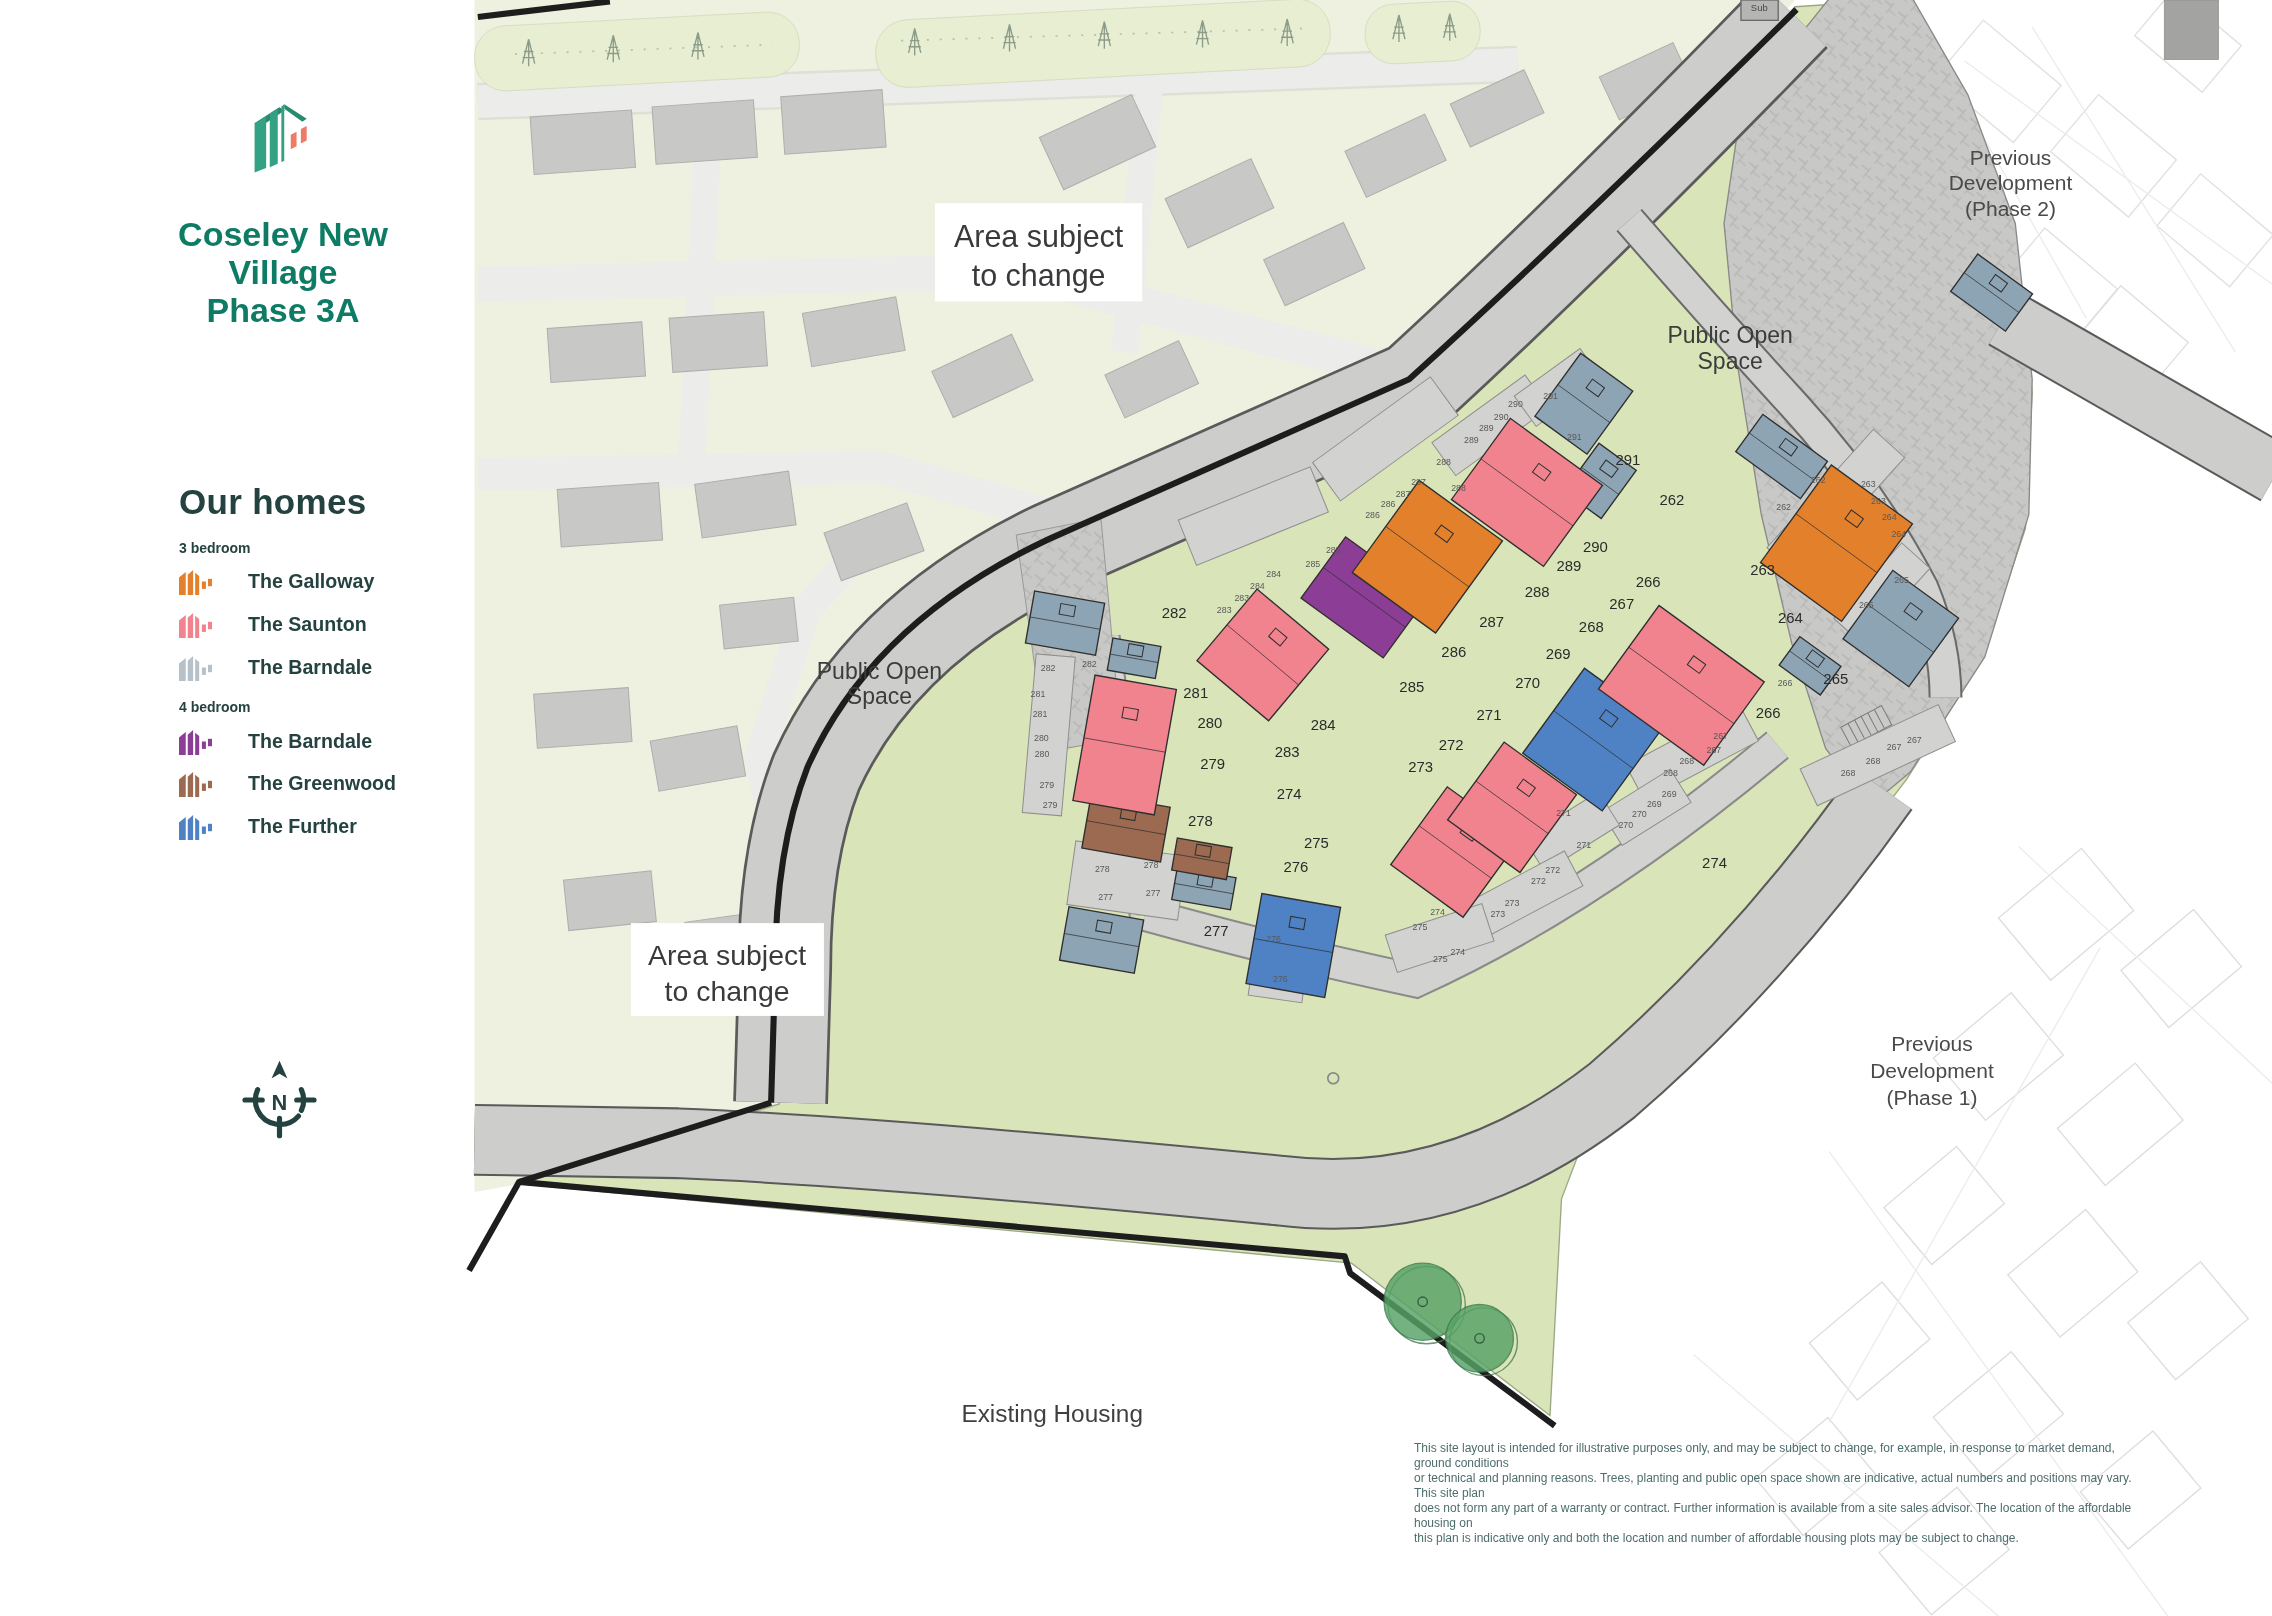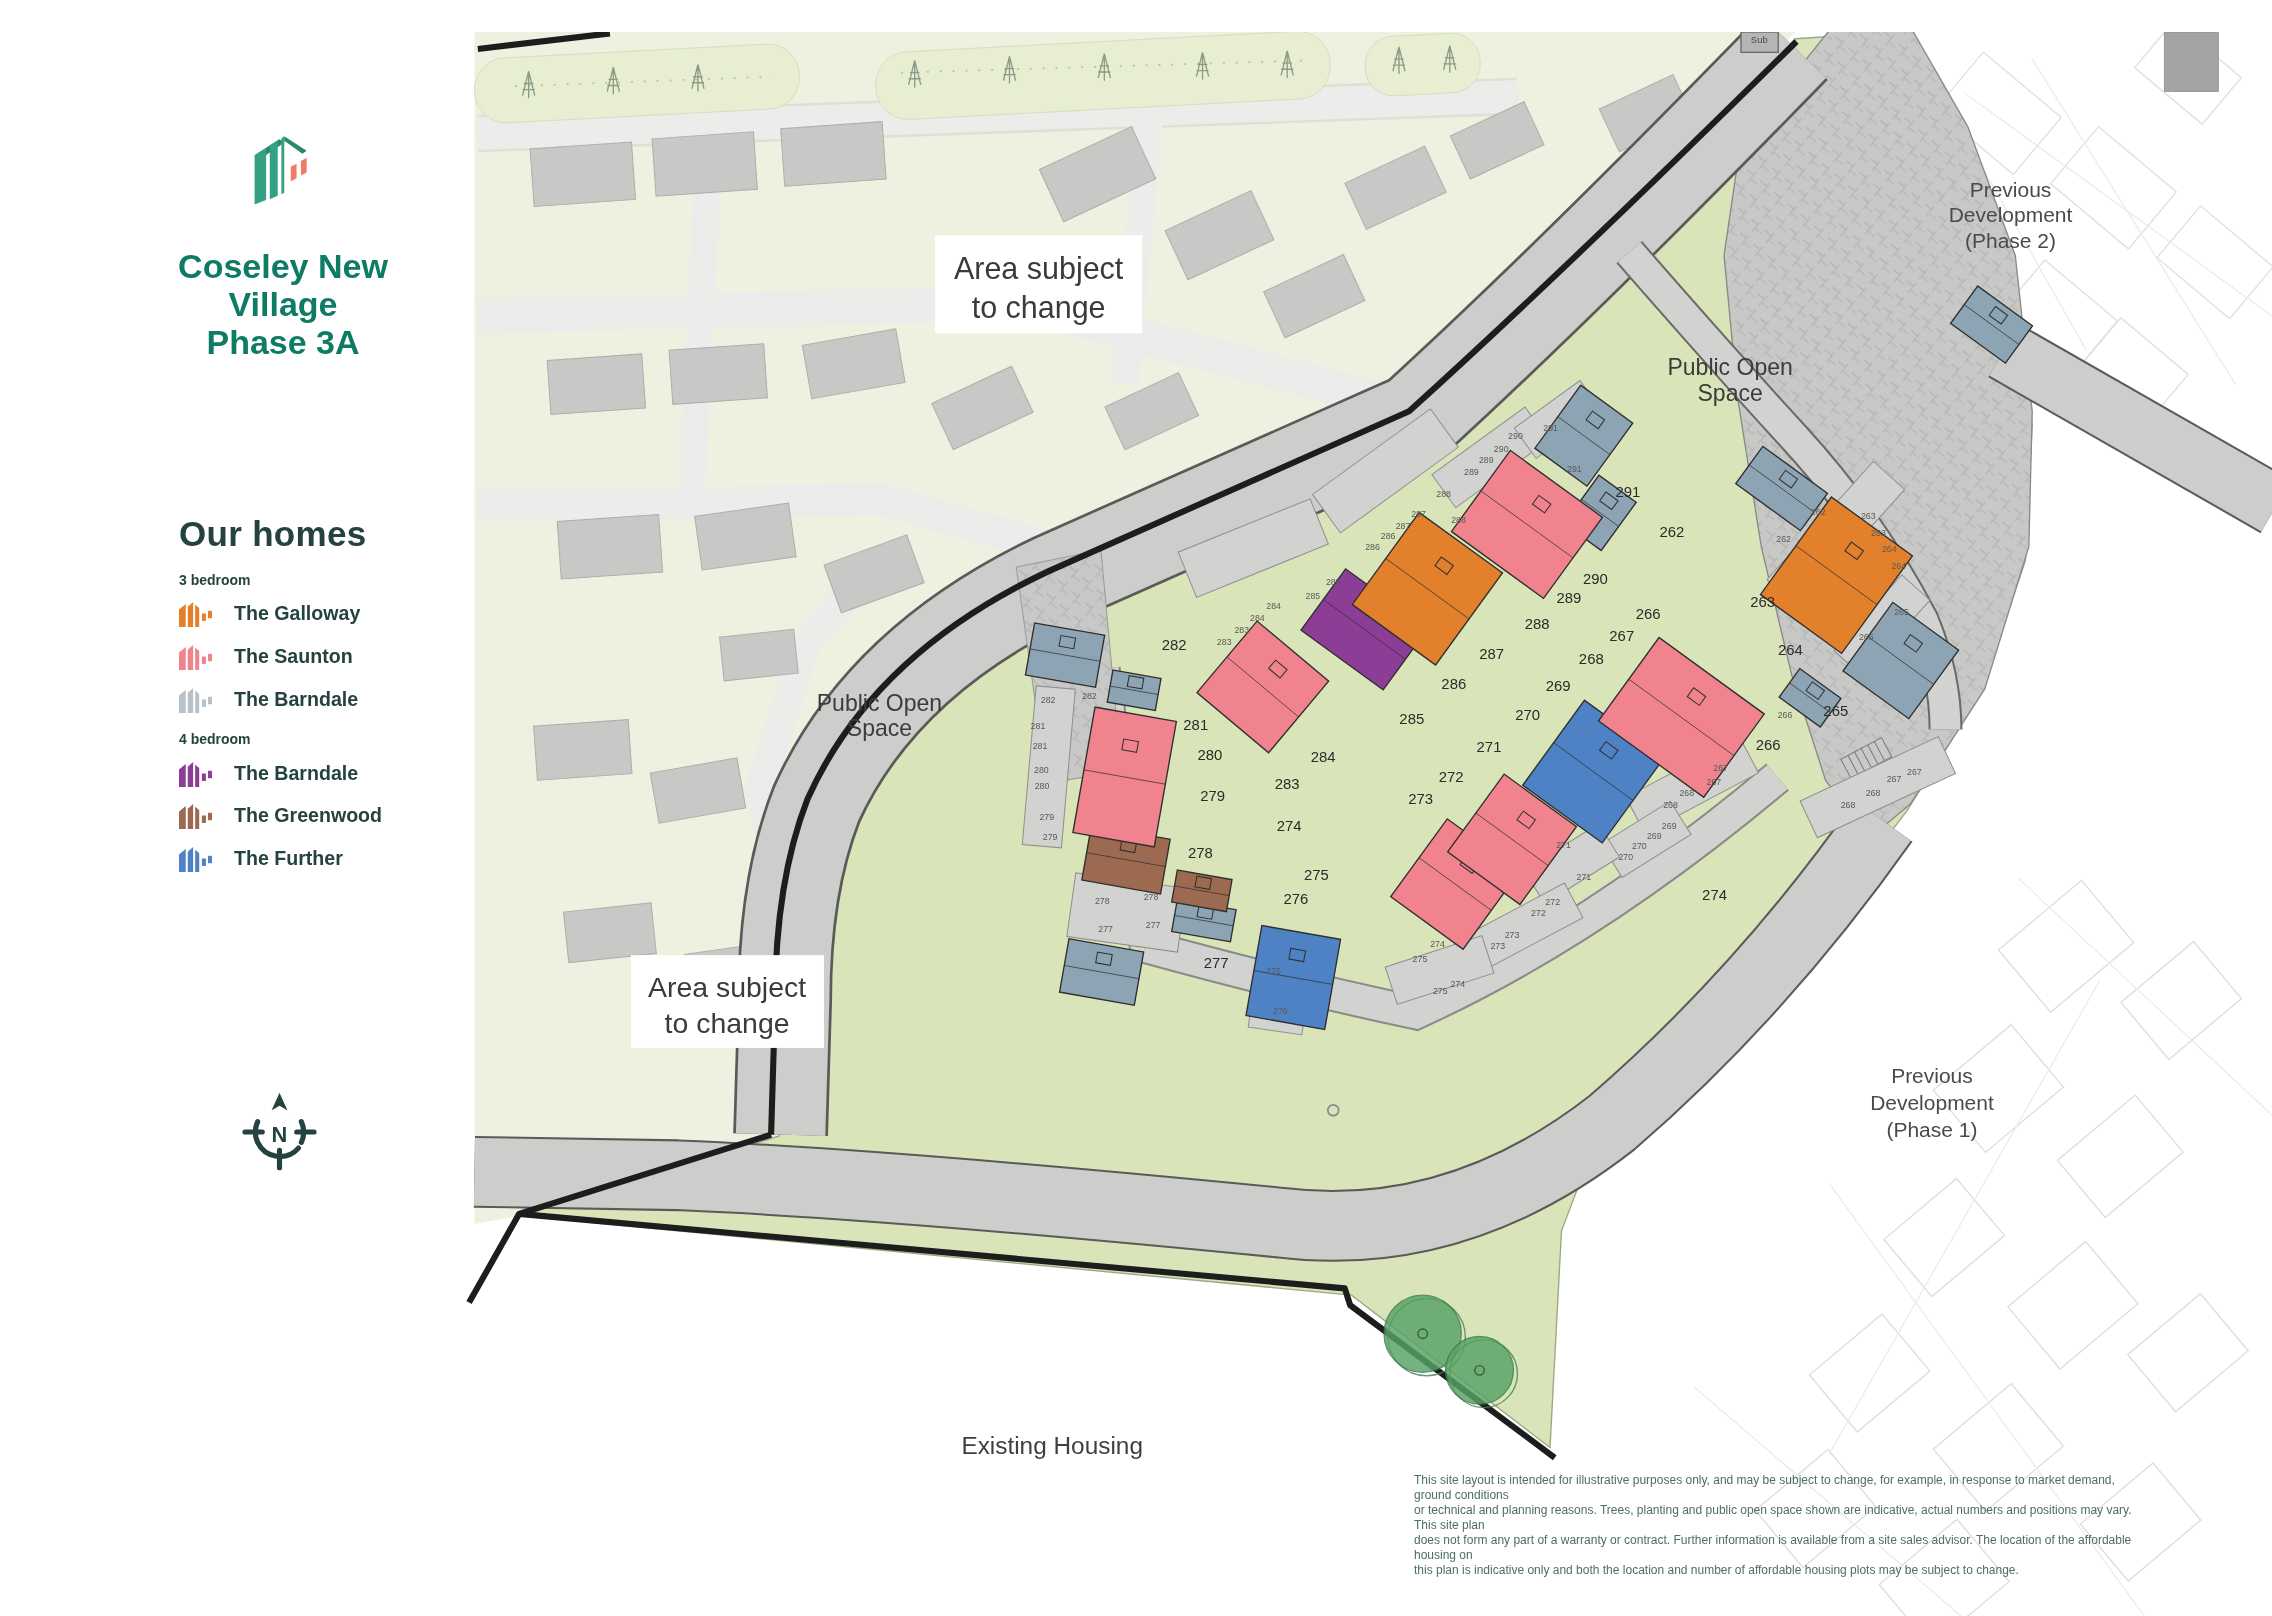--- a/index.html
+++ b/index.html
@@ -1,31 +1,31 @@
 <!DOCTYPE html>
 <html style="--c-brand_teal: #0e7c65; --c-heading: #24423f; --c-galloway: #e3802c; --c-saunton: #f0838e; --c-barndale: #8ca4b4; --c-barndale_legend: #b7c1c9; --c-burnham: #8c3d95; --c-greenwood: #9b6a50; --c-kennet: #4e82c4; --c-site_green: #d9e4b8; --c-faded_green: #eef1e0; --c-road: #cdcdcb; --c-boundary: #1d1d1d; --c-tree: #57a266; --c-logo_green: #33a183; --c-logo_green_dark: #2a8a6f; --c-logo_coral: #ef7b66;font-size:11px"><head>
 <meta charset="utf-8">
 <style>
   html,body{margin:0;padding:0;background:#ffffff;}
   body{width:2273px;height:1616px;position:relative;overflow:hidden;
        font-family:"Liberation Sans", sans-serif;}
-  #stage{position:absolute;inset:0;margin-top:32px;}
+  #stage{position:absolute;inset:0;}
   svg text{user-select:none;}
 
   
   .panel{position:absolute;left:0;top:0;width:474px;height:1168px;}
   .logo{position:absolute;left:247px;top:100px;width:68px;height:76px;}
   .brand{position:absolute;left:146px;top:215px;width:274px;text-align:center;
          color:var(--c-brand_teal);font-weight:700;font-size:34px;line-height:38px;}
   .legend{position:absolute;left:179px;top:482px;width:284px;}
   .legend h2{margin:0 0 17.6px 0;font-size:35px;letter-spacing:0.3px;
              color:var(--c-heading);font-weight:700;}
   .bedgroup{margin-bottom:17.6px;}
   .bedgroup .sub{font-size:14px;font-weight:700;color:var(--c-heading);margin:0 0 12.2px 0;}
-  .litem{display:flex;align-items:center;gap:20px;margin-bottom:14.2px;height:28.4px;}
+  .litem{display:flex;align-items:center;gap:34px;margin-bottom:14.2px;height:28.4px;}
   .hicon{width:35px;height:27px;flex:0 0 35px;}
   .litem .lname{font-size:19.6px;font-weight:700;color:var(--c-heading);}
   .compass{position:absolute;left:238px;top:1054px;width:83px;height:92px;}
 
   
   .t-big{font-size:22px;fill:#2b2b2b;}
   .t-small{font-size:13px;fill:#595959;}
 </style>
 </head>
 <body>

